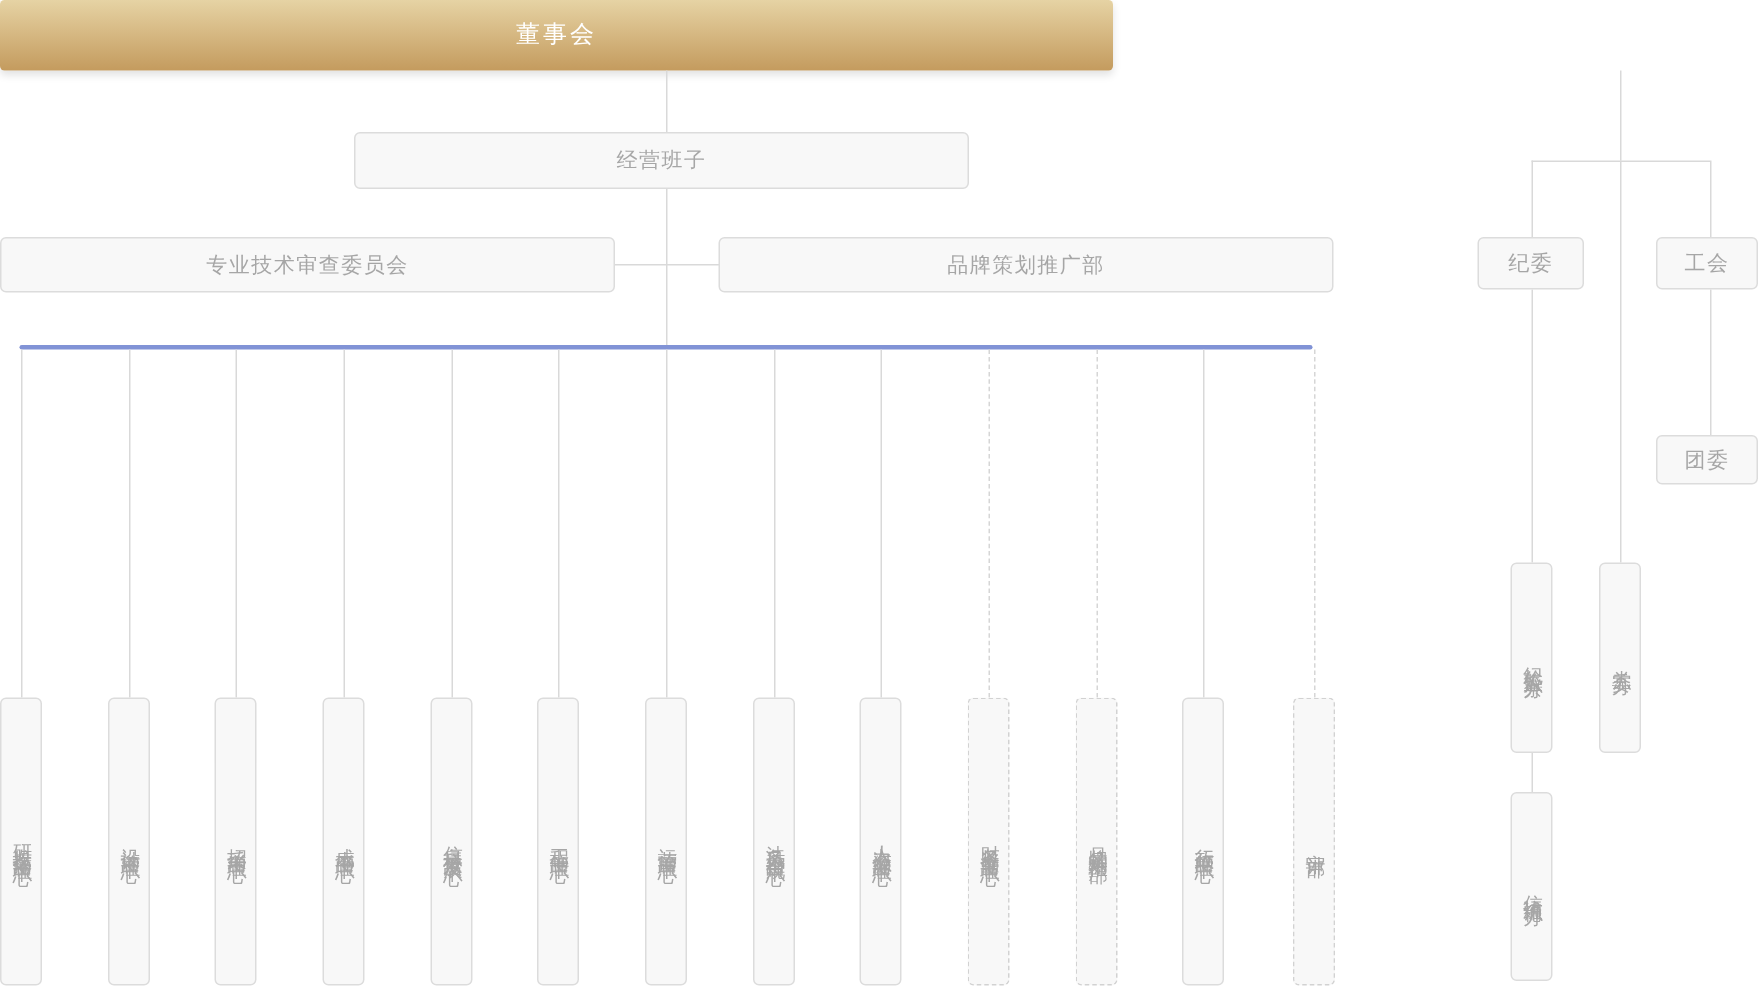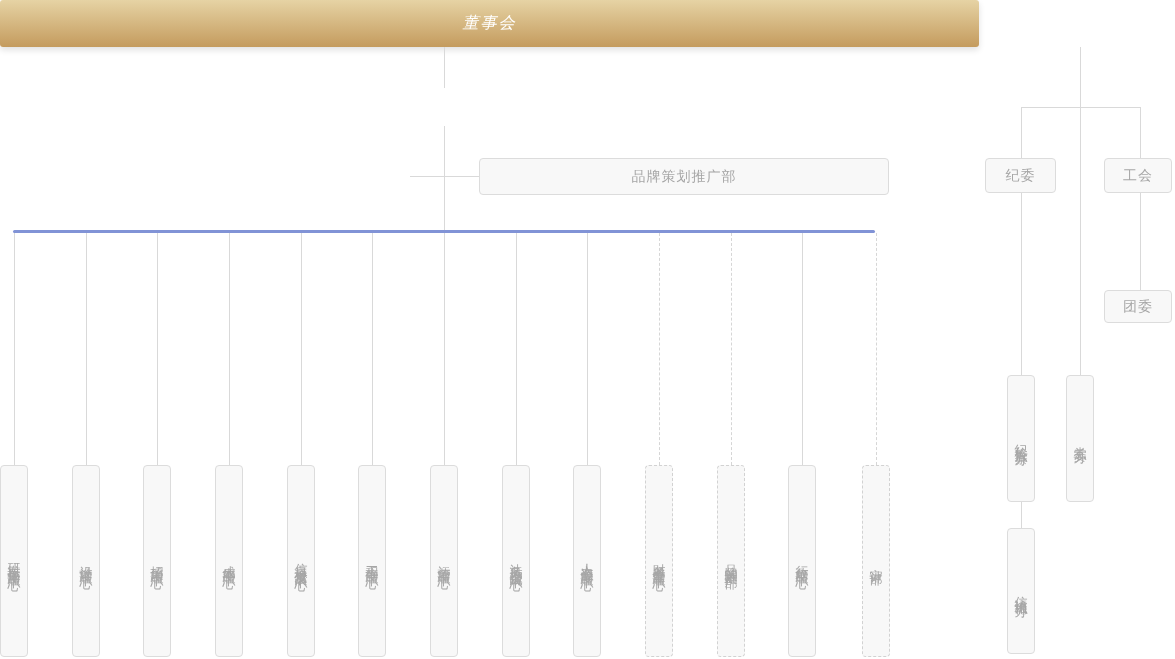--- a/index.html
+++ b/index.html
@@ -33,29 +33,35 @@
   .blue-line{
     position:absolute;left:13px;top:230px;width:862px;height:3px;
     background:var(--blue-line,#8193d6);border-radius:2px;
   }
 </style>
 </head>
 <body>
 
 <div id="stage">
 
-  <div class="gold-bar" style="left:0;width:979px;font-style:italic;">
+  <div class="gold-bar" style="left:0;width:742px;">
     <span>董事会</span>
   </div>
 
   <div class="vline" style="left:444px;top:47px;height:41px;"></div>
   <div class="vline" style="left:444px;top:126px;height:105px;"></div>
   <div class="hline" style="left:410px;top:176px;width:70px;"></div>
 
+  <div class="node" style="left:236px;top:88px;width:410px;height:38px;">
+    <span>经营班子</span>
+  </div>
 
+  <div class="node" style="left:0;top:158px;width:410px;height:37px;">
+    <span>专业技术审查委员会</span>
+  </div>
   <div class="node" style="left:479px;top:158px;width:410px;height:37px;">
     <span>品牌策划推广部</span>
   </div>
 
   <div class="blue-line"></div>
 
   <div class="vline" style="left:14px;top:233px;height:232px;"></div>
   <div class="vline" style="left:86px;top:233px;height:232px;"></div>
   <div class="vline" style="left:157px;top:233px;height:232px;"></div>
   <div class="vline" style="left:229px;top:233px;height:232px;"></div>

